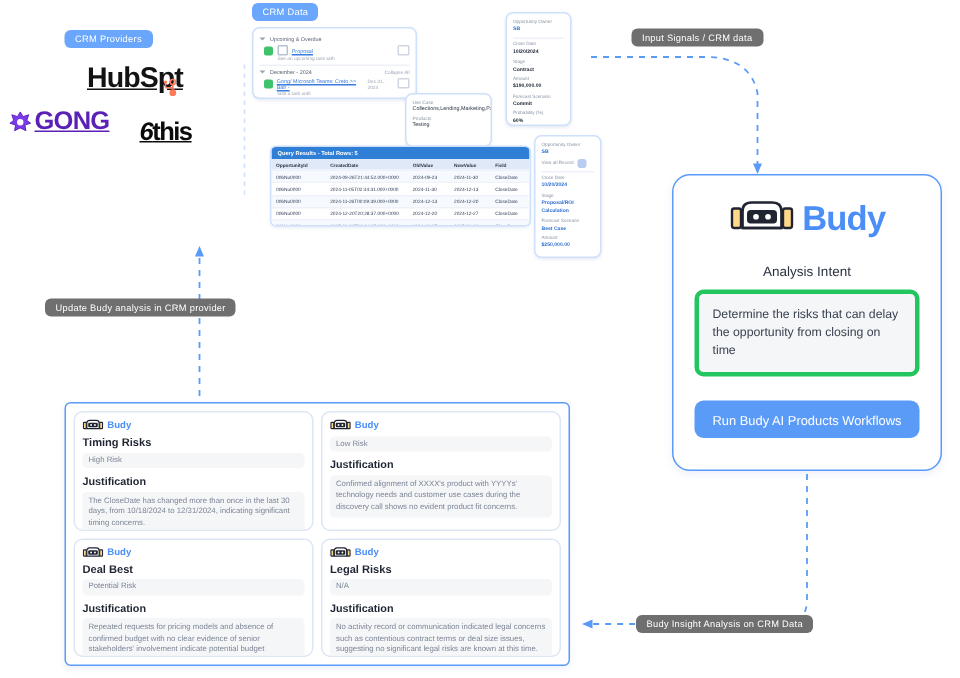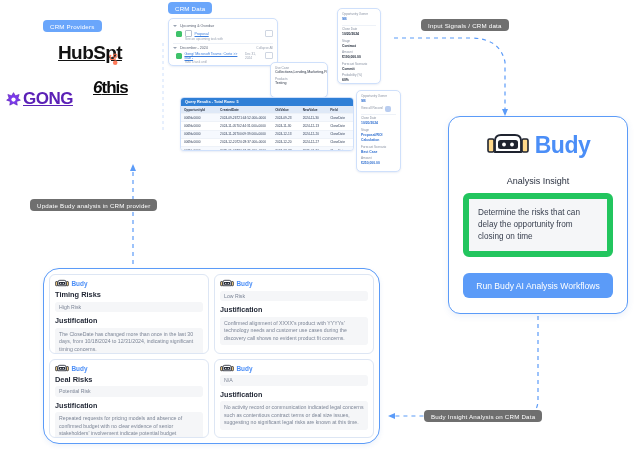--- a/index.html
+++ b/index.html
@@ -27,21 +27,21 @@
     box-sizing:border-box;
   }
   .pill-blue{background:#6aa6fb;}
   .pill-gray{background:#6f6f6f;}
 
   
   .logo{position:absolute;text-decoration:underline;}
   .logo-hubspot{left:58px;top:42px;font-size:19px;font-weight:bold;color:#131313;letter-spacing:-.6px;}
   .hs-dot{position:relative;display:inline-block;}
   .hs-mark{position:absolute;left:-10px;top:-6px;width:13px;height:13px;}
-  .logo-gong{left:6px;top:89px;font-size:17px;font-weight:bold;color:#5b21b6;letter-spacing:-.5px;display:flex;align-items:center;gap:2px;}
+  .logo-gong{left:6px;top:71px;font-size:17px;font-weight:bold;color:#5b21b6;letter-spacing:-.5px;display:flex;align-items:center;gap:2px;}
   .gong-star{width:15px;height:15px;}
   .logo-6sense{left:93px;top:78px;font-size:17px;font-weight:bold;color:#0b0b0b;letter-spacing:-1px;display:flex;align-items:center;}
   .six{color:#0b0b0b;font-style:italic;font-weight:bold;}
   .logo-sf{left:36px;top:104px;width:62px;height:30px;display:flex;align-items:center;justify-content:center;}
   .sf-text{position:absolute;color:#fff;font-size:9.5px;font-style:italic;font-weight:bold;letter-spacing:-.3px;}
 
   
   .mock{
     position:absolute;
     background:#ffffff;
@@ -89,34 +89,34 @@
   .budy-panel{
     position:absolute;left:448px;top:116px;width:180px;height:198px;
     background:#ffffff;border:1.6px solid #5b9bf8;border-radius:12px;
     box-sizing:border-box;padding:12px 14px;
     box-shadow:0 2px 6px rgba(60,110,200,.10);
   }
   .budy-logo{display:flex;align-items:center;justify-content:center;gap:5px;margin-top:2px;}
   .budy-word{font-size:23px;font-weight:bold;color:#4b8ef7;letter-spacing:-.5px;}
   .intent-title{text-align:center;font-size:9px;color:#2a3140;margin-top:17px;}
   .intent-box{
-    margin-top:7px;background:#f5f6f8;border:6px solid #22c55e;border-radius:6px;
+    margin-top:7px;background:#f5f6f8;border:3px solid #22c55e;border-radius:6px;
     min-height:56px;padding:8px 9px;box-sizing:border-box;
     font-size:8.2px;line-height:12px;color:#3a4150;
   }
   .run-btn{
     margin-top:16px;height:25px;border-radius:6px;background:#5b9bf8;
     color:#ffffff;font-size:8.6px;display:flex;align-items:center;justify-content:center;
     cursor:pointer;border:none;width:100%;font-family:inherit;
   }
 
   
   .results{
     position:absolute;left:43px;top:268px;width:337px;height:176px;
-    border:1.4px solid #5b9bf8;border-radius:16px;background:#ffffff;
+    border:1.4px solid #5b9bf8;border-radius:4px;background:#ffffff;
     box-sizing:border-box;padding:5px;
     display:grid;grid-template-columns:1fr 1fr;grid-template-rows:1fr 1fr;gap:5px;
     box-shadow:0 2px 5px rgba(60,110,200,.09);
   }
   .rcard{
     border:1px solid #dde6f4;border-radius:6px;background:#fff;
     padding:4px 5px;box-sizing:border-box;overflow:hidden;
   }
   .rhead{display:flex;align-items:center;gap:2.5px;}
   .rhead .budy-word-sm{font-size:6.4px;font-weight:bold;color:#4b8ef7;}
@@ -302,23 +302,23 @@
         <rect x="2" y="8" width="6" height="13" rx="1.5" fill="#ffd98a" stroke="#1f2430" stroke-width="1.6"></rect>
         <rect x="36" y="8" width="6" height="13" rx="1.5" fill="#ffd98a" stroke="#1f2430" stroke-width="1.6"></rect>
         <path d="M9 21 V10 Q9 4 15 4 H29 Q35 4 35 10 V21 Z" fill="#ffffff" stroke="#1f2430" stroke-width="1.8"></path>
         <rect x="12" y="9" width="20" height="9" rx="2.5" fill="#1f2430"></rect>
         <circle cx="18" cy="13.5" r="1.9" fill="#ffffff"></circle>
         <circle cx="26" cy="13.5" r="1.9" fill="#ffffff"></circle>
         <path d="M9 21 H35" stroke="#1f2430" stroke-width="1.6"></path>
       </svg>
       <span class="budy-word">Budy</span>
     </div>
-    <div class="intent-title">Analysis Insight</div>
+    <div class="intent-title">Analysis Intent</div>
     <div class="intent-box">Determine the risks that can delay the opportunity from closing on time</div>
-    <button class="run-btn">Run Budy AI Analysis Workflows</button>
+    <button class="run-btn">Run Budy AI Products Workflows</button>
   </div>
 
   <div class="results">
 
     <div class="rcard">
       <div class="rhead">
         <svg width="14" height="9" viewBox="0 0 44 28">
           <rect x="2" y="8" width="6" height="13" rx="1.5" fill="#ffd98a" stroke="#1f2430" stroke-width="2.4"></rect>
           <rect x="36" y="8" width="6" height="13" rx="1.5" fill="#ffd98a" stroke="#1f2430" stroke-width="2.4"></rect>
           <path d="M9 21 V10 Q9 4 15 4 H29 Q35 4 35 10 V21 Z" fill="#ffffff" stroke="#1f2430" stroke-width="2.6"></path>
@@ -356,38 +356,39 @@
         <svg width="14" height="9" viewBox="0 0 44 28">
           <rect x="2" y="8" width="6" height="13" rx="1.5" fill="#ffd98a" stroke="#1f2430" stroke-width="2.4"></rect>
           <rect x="36" y="8" width="6" height="13" rx="1.5" fill="#ffd98a" stroke="#1f2430" stroke-width="2.4"></rect>
           <path d="M9 21 V10 Q9 4 15 4 H29 Q35 4 35 10 V21 Z" fill="#ffffff" stroke="#1f2430" stroke-width="2.6"></path>
           <rect x="12" y="9" width="20" height="9" rx="2.5" fill="#1f2430"></rect>
           <circle cx="18" cy="13.5" r="2" fill="#ffffff"></circle>
             <circle cx="26" cy="13.5" r="2" fill="#ffffff"></circle>
         </svg>
         <span class="budy-word-sm">Budy</span>
       </div>
-      <div class="rtitle">Deal Risks</div>
+      <div class="rtitle">Deal Best</div>
       <div class="rvalue">Potential Risk</div>
       <div class="rjust">Justification</div>
       <div class="rbody">Repeated requests for pricing models and absence of confirmed budget with no clear evidence of senior stakeholders' involvement indicate potential budget constraints and decision-maker absence.</div>
     </div>
 
     <div class="rcard">
       <div class="rhead">
         <svg width="14" height="9" viewBox="0 0 44 28">
           <rect x="2" y="8" width="6" height="13" rx="1.5" fill="#ffd98a" stroke="#1f2430" stroke-width="2.4"></rect>
           <rect x="36" y="8" width="6" height="13" rx="1.5" fill="#ffd98a" stroke="#1f2430" stroke-width="2.4"></rect>
           <path d="M9 21 V10 Q9 4 15 4 H29 Q35 4 35 10 V21 Z" fill="#ffffff" stroke="#1f2430" stroke-width="2.6"></path>
           <rect x="12" y="9" width="20" height="9" rx="2.5" fill="#1f2430"></rect>
           <circle cx="18" cy="13.5" r="2" fill="#ffffff"></circle>
             <circle cx="26" cy="13.5" r="2" fill="#ffffff"></circle>
         </svg>
         <span class="budy-word-sm">Budy</span>
       </div>
+      <div class="rtitle">Legal Risks</div>
       <div class="rvalue">N/A</div>
       <div class="rjust">Justification</div>
       <div class="rbody">No activity record or communication indicated legal concerns such as contentious contract terms or deal size issues, suggesting no significant legal risks are known at this time.</div>
     </div>
 
   </div>
 
 </div>
 
 </body></html>

